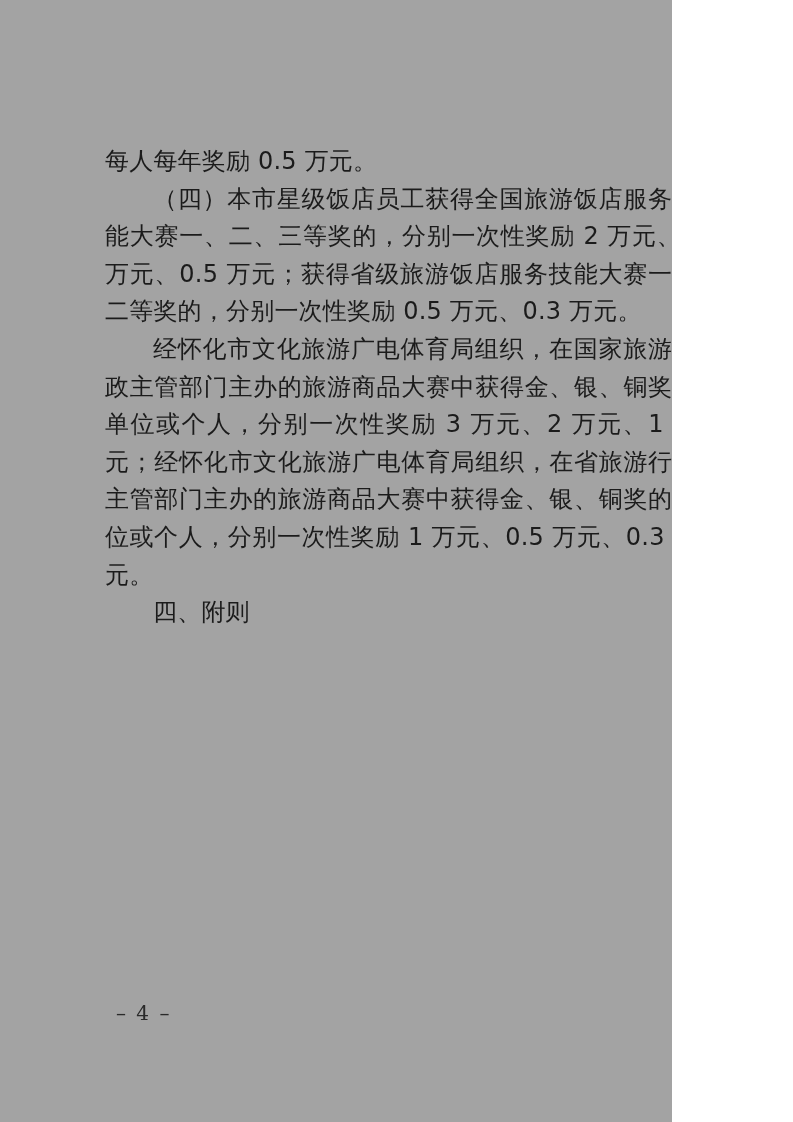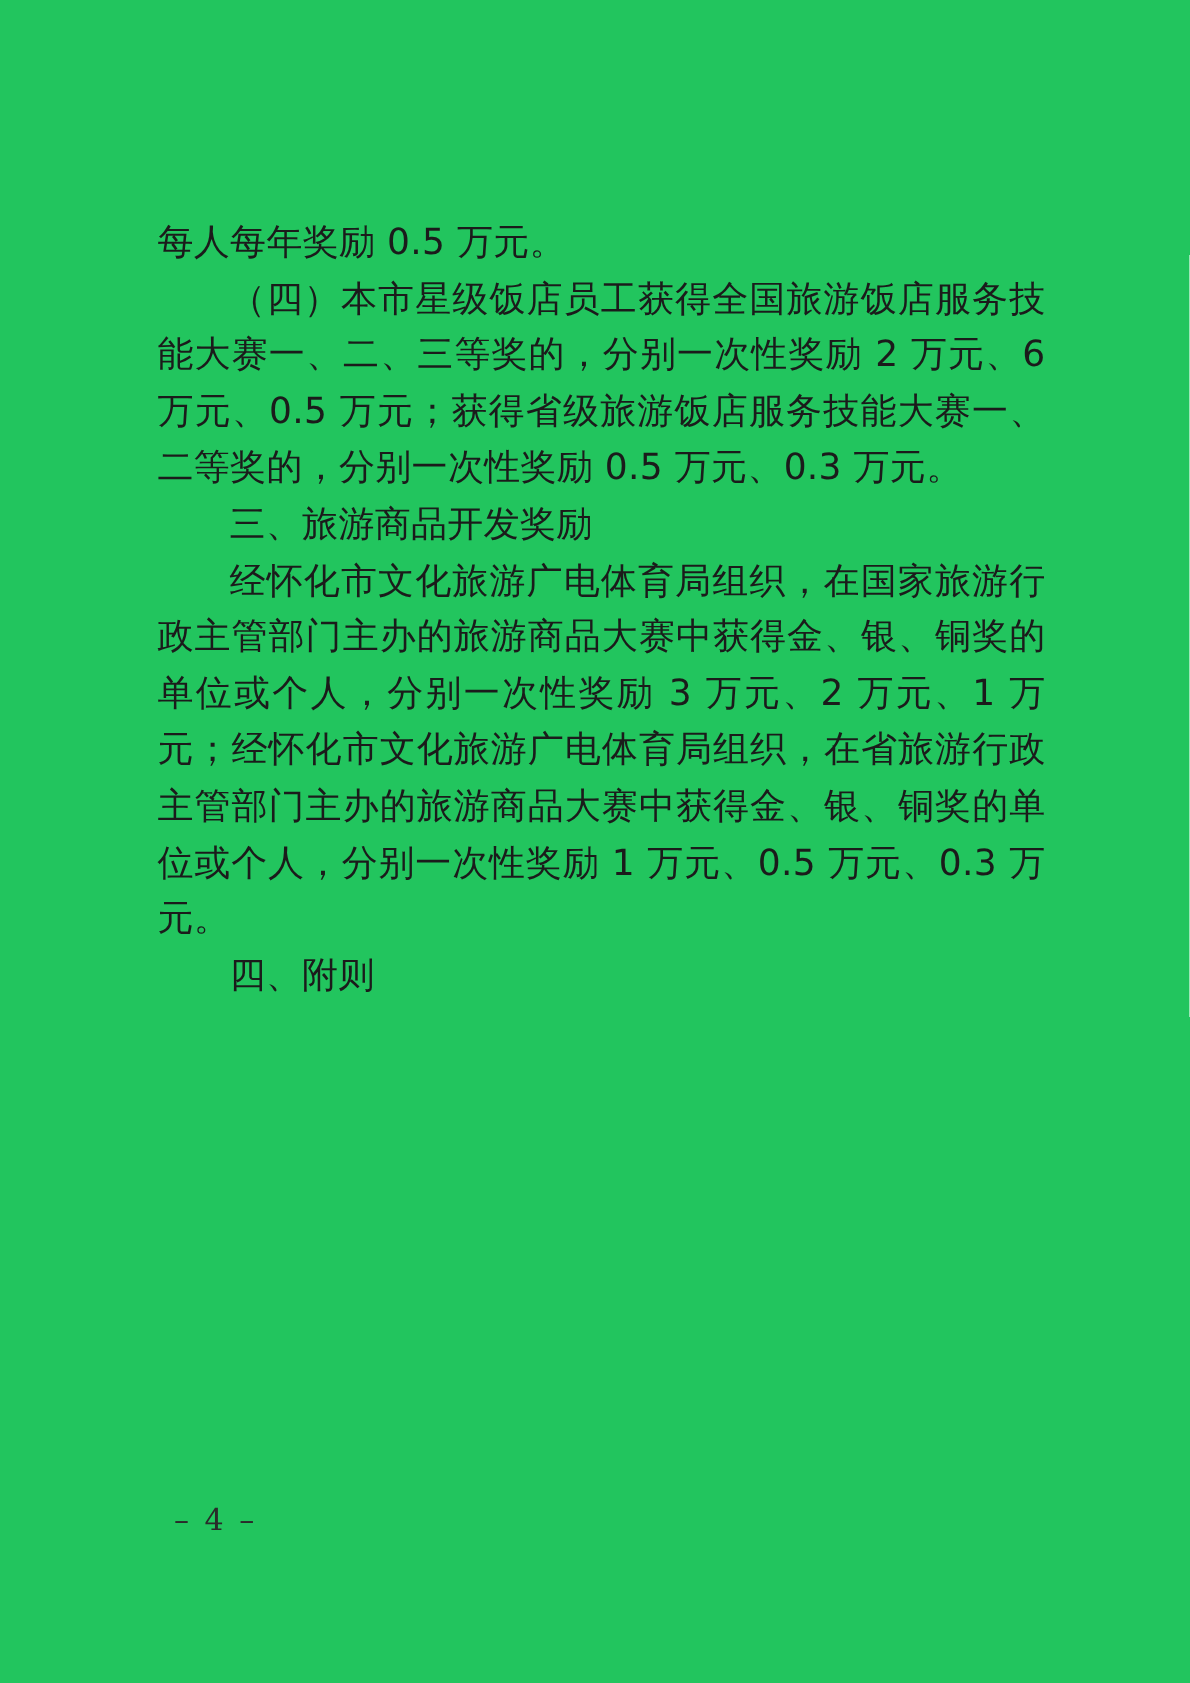--- a/index.html
+++ b/index.html
@@ -2,23 +2,23 @@
 <html><head>
 <meta charset="utf-8">
 <style>
   html, body {
     margin: 0;
     padding: 0;
     background: #ffffff;
   }
   .page {
     position: relative;
-    width: 793px;
+    width: 672px;
     height: 1122px;
-    background: #22c55e;
+    background: #a3a3a3;
     overflow: hidden;
     font-family: "DejaVu Sans", "Liberation Sans", sans-serif;
     color: #1b1b1b;
   }
   .doc-body {
     position: absolute;
     left: 105px;
     top: 143px;
     width: 592px;
     font-size: 24px;
@@ -52,21 +52,20 @@
 <body>
 
 <div class="page">
 
   <div class="doc-body">
     <p class="no-indent">每人每年奖励 0.5 万元。</p>
 
 
     <p>（四）本市星级饭店员工获得全国旅游饭店服务技能大赛一、二、三等奖的，分别一次性奖励 2 万元、6 万元、0.5 万元；获得省级旅游饭店服务技能大赛一、二等奖的，分别一次性奖励 0.5 万元、0.3 万元。</p>
 
-    <p class="section-heading">三、旅游商品开发奖励</p>
 
     <p>经怀化市文化旅游广电体育局组织，在国家旅游行政主管部门主办的旅游商品大赛中获得金、银、铜奖的单位或个人，分别一次性奖励 3 万元、2 万元、1 万元；经怀化市文化旅游广电体育局组织，在省旅游行政主管部门主办的旅游商品大赛中获得金、银、铜奖的单位或个人，分别一次性奖励 1 万元、0.5 万元、0.3 万元。</p>
 
     <p class="section-heading">四、附则</p>
 
   </div>
 
   <div class="page-footer">– 4 –</div>
 
 </div>

